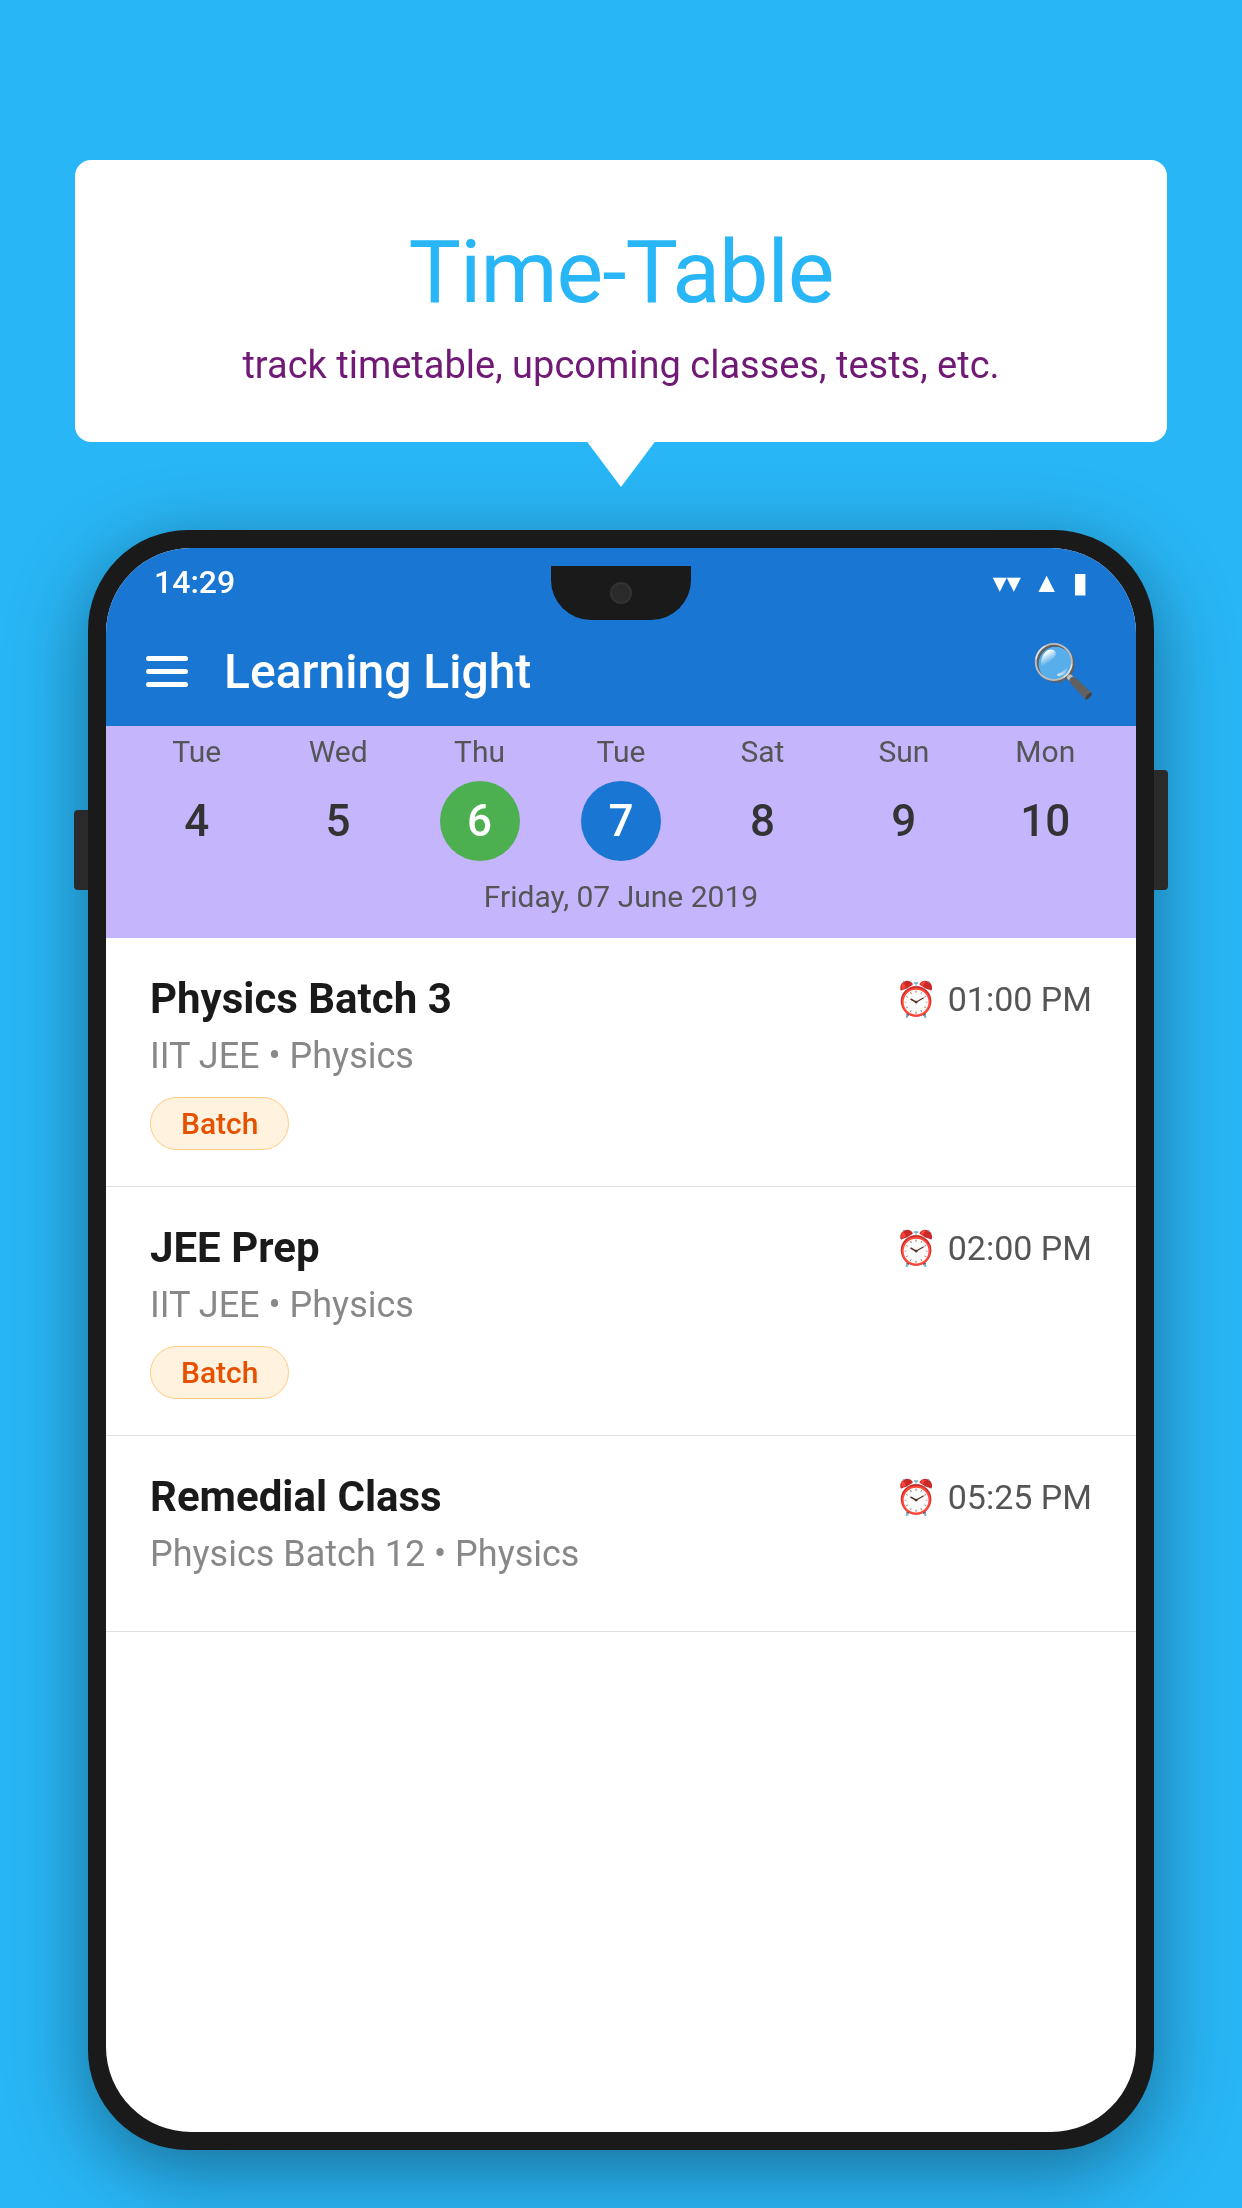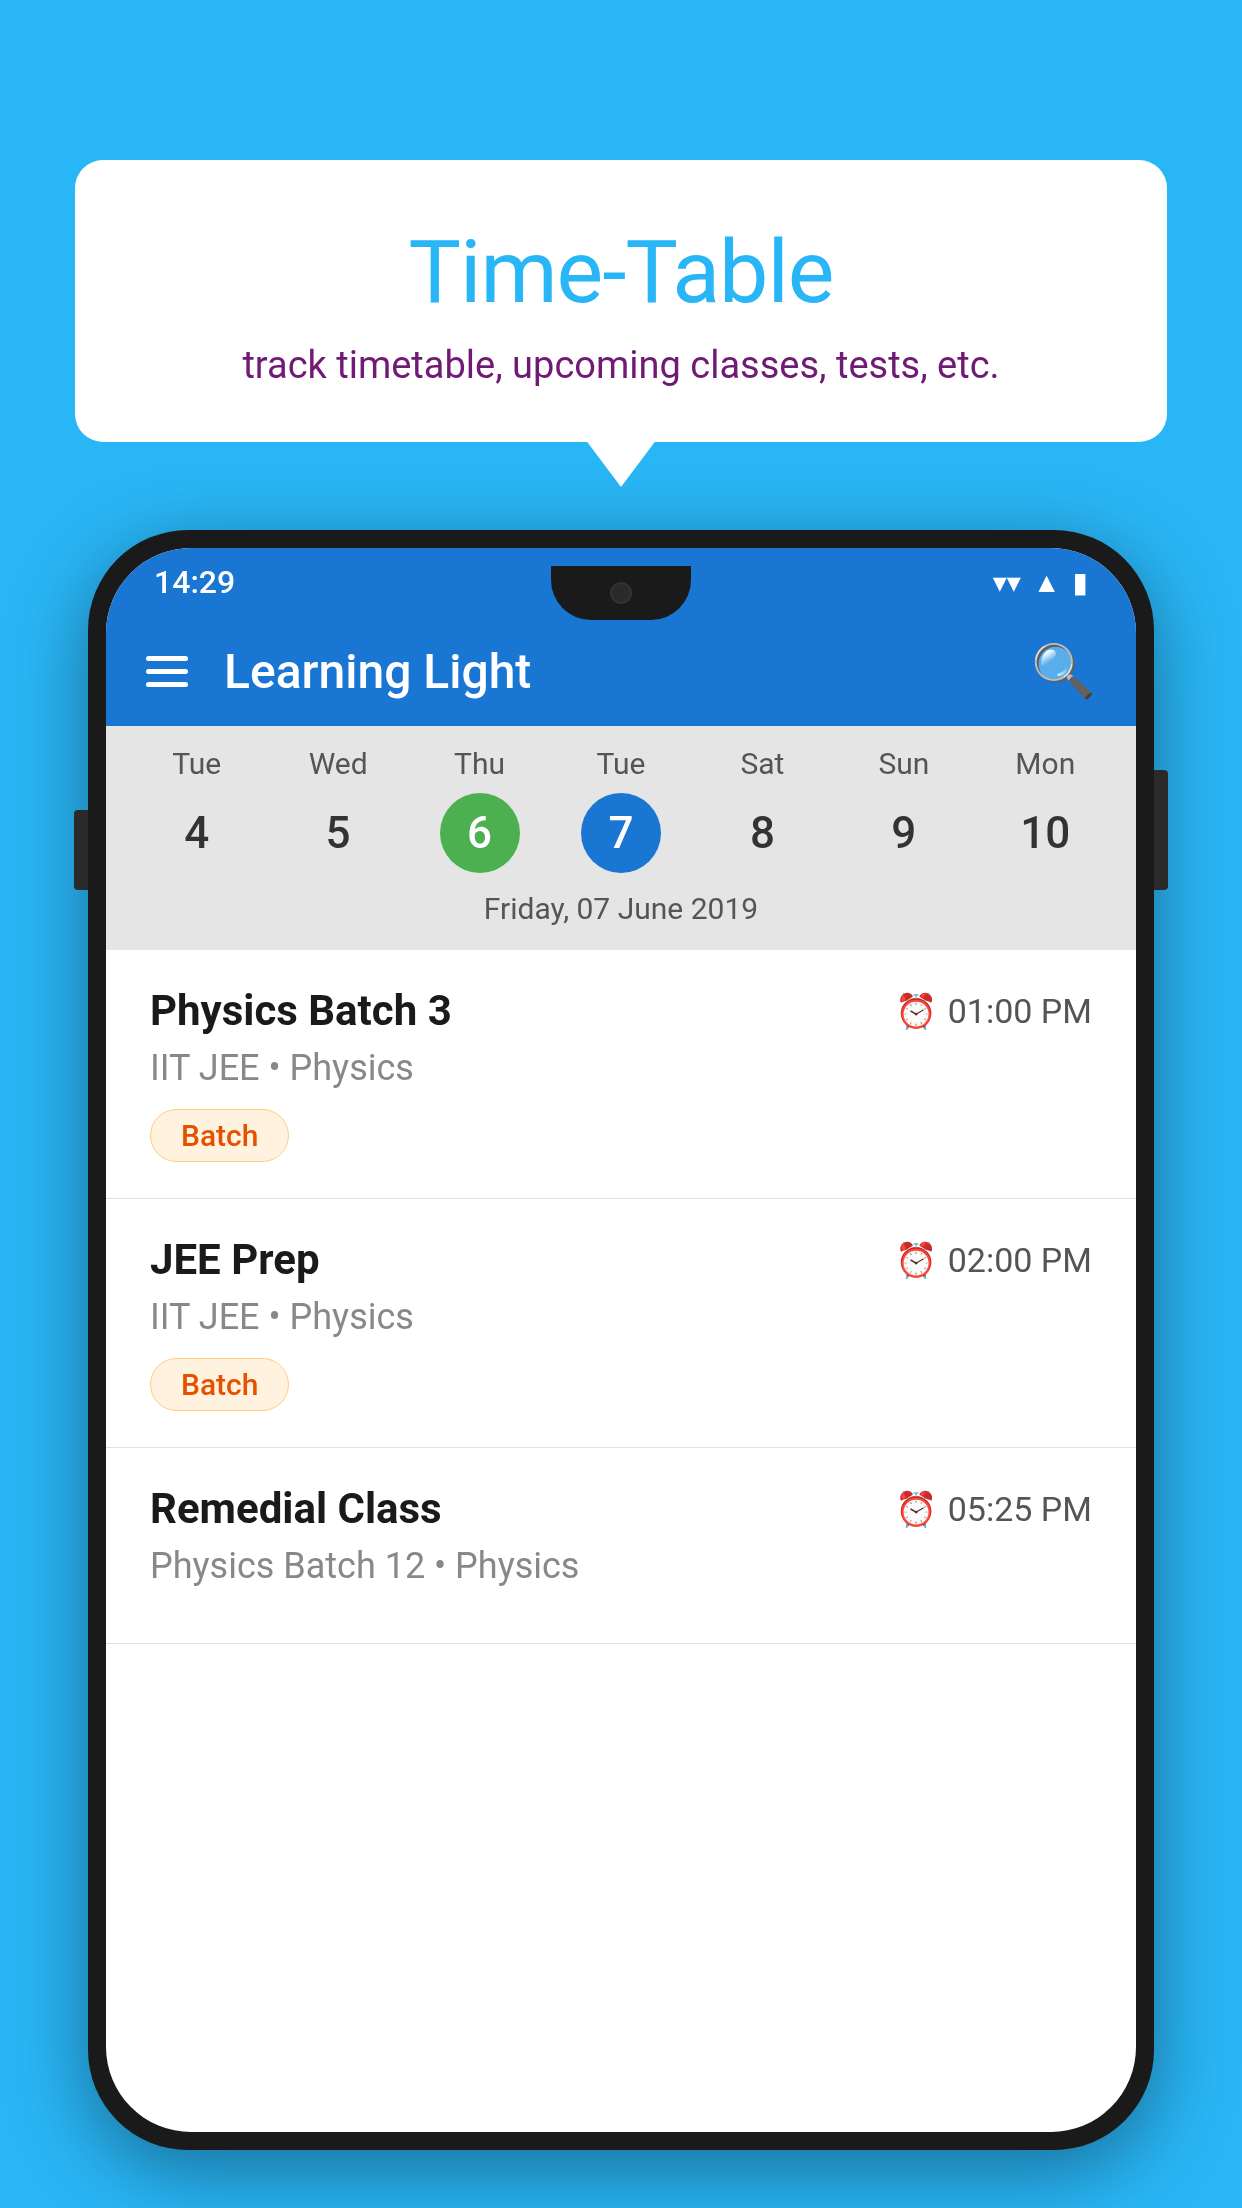--- a/index.html
+++ b/index.html
@@ -20,21 +20,21 @@
       top: 160px;
       left: 75px;
       right: 75px;
       display: flex;
       flex-direction: column;
       align-items: center;
     }
 
     .speech-bubble {
       background: white;
-      border-radius: 28px;
+      border-radius: 16px;
       padding: 60px 80px 55px;
       width: 100%;
       text-align: center;
       position: relative;
     }
 
     .speech-bubble::after {
       content: '';
       position: absolute;
       bottom: -45px;
@@ -178,22 +178,22 @@
     }
 
     .search-icon {
       color: white;
       font-size: 52px;
       cursor: pointer;
     }
 
     
     .calendar-week {
-      background: #e5e5e5;
-      padding: 20px 20px 12px;
+      background: #c4b5fd;
+      padding: 8px 20px 12px;
     }
 
     .day-headers {
       display: grid;
       grid-template-columns: repeat(7, 1fr);
       text-align: center;
       margin-bottom: 12px;
     }
 
     .day-header {

